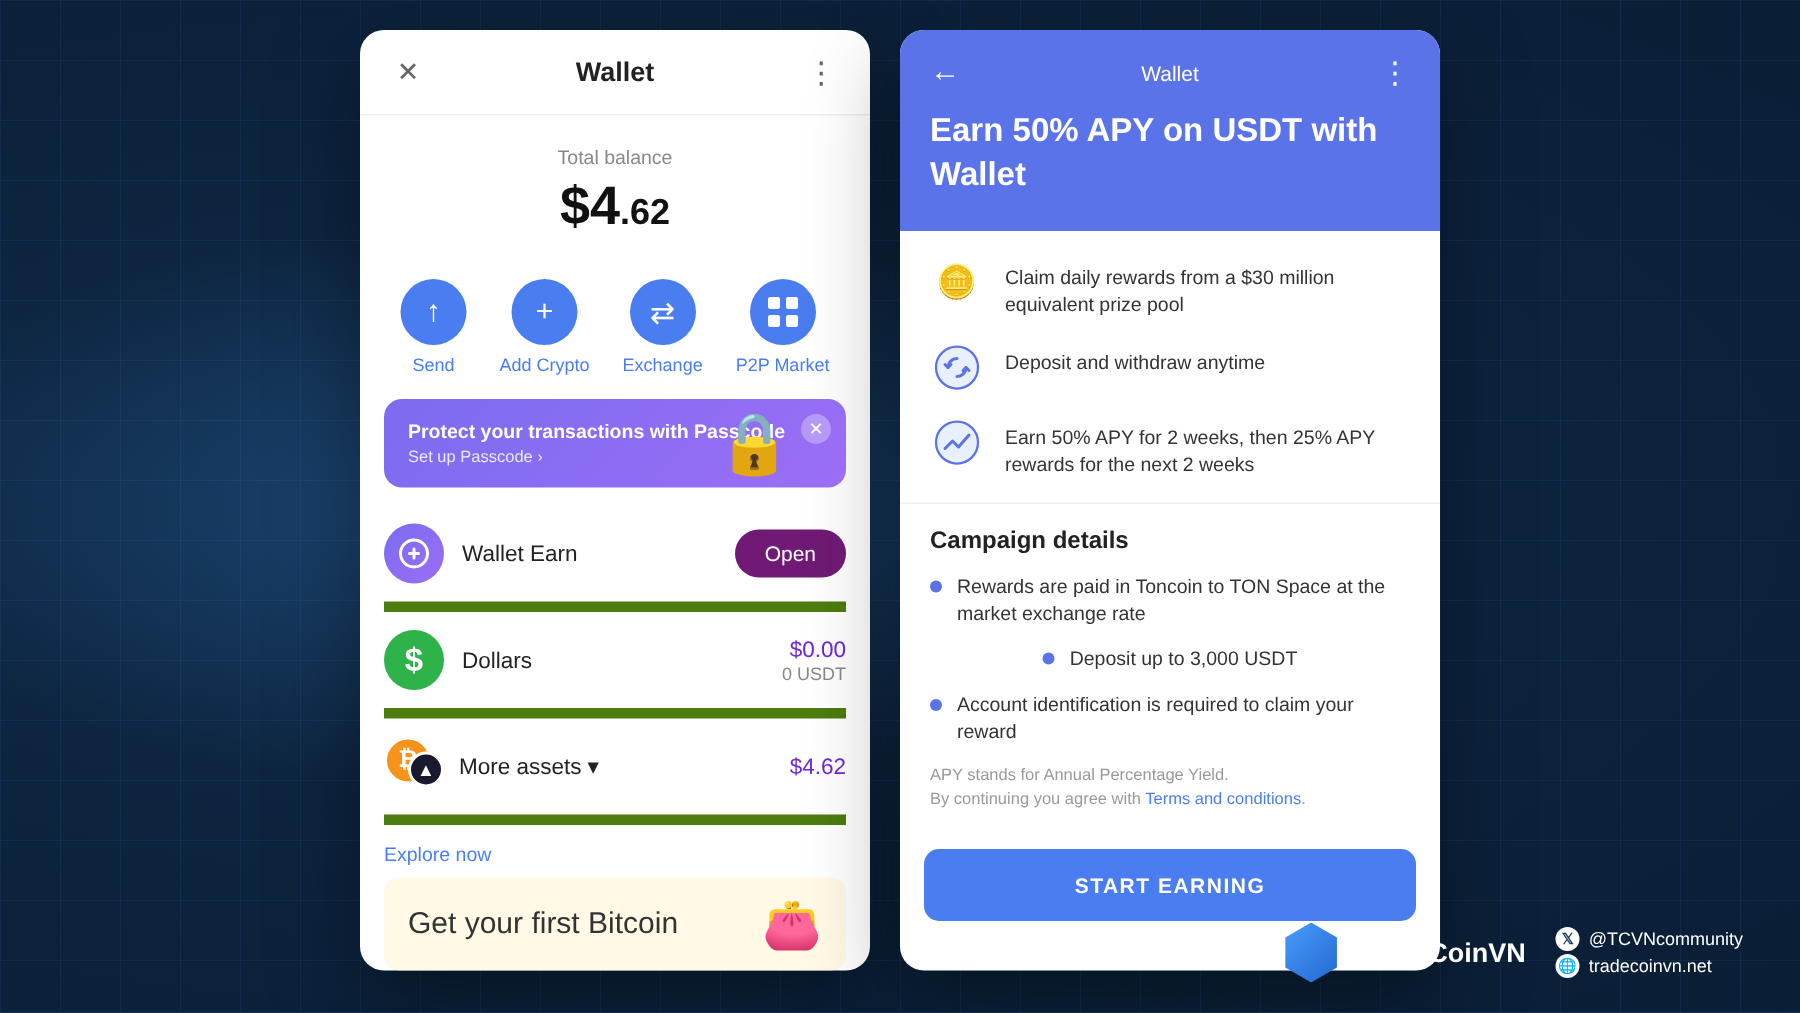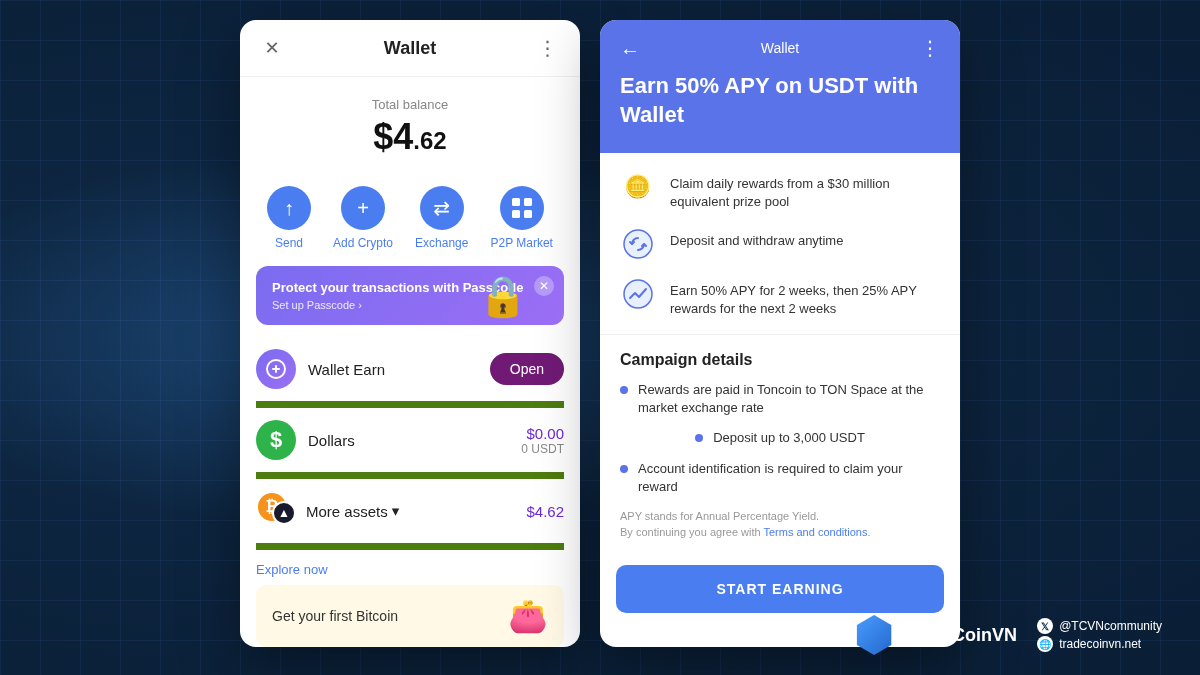--- a/index.html
+++ b/index.html
@@ -293,21 +293,21 @@
     }
     .bitcoin-card {
       background: #fff9e6;
       border-radius: 10px;
       padding: 12px 16px;
       display: flex;
       align-items: center;
       justify-content: space-between;
     }
     .bitcoin-card-text {
-      font-size: 14px;
+      font-size: 20px;
       font-weight: 500;
       color: #333;
     }
     .bitcoin-emoji {
       font-size: 32px;
     }
     .stacked-icons {
       display: flex;
       position: relative;
       width: 50px;

